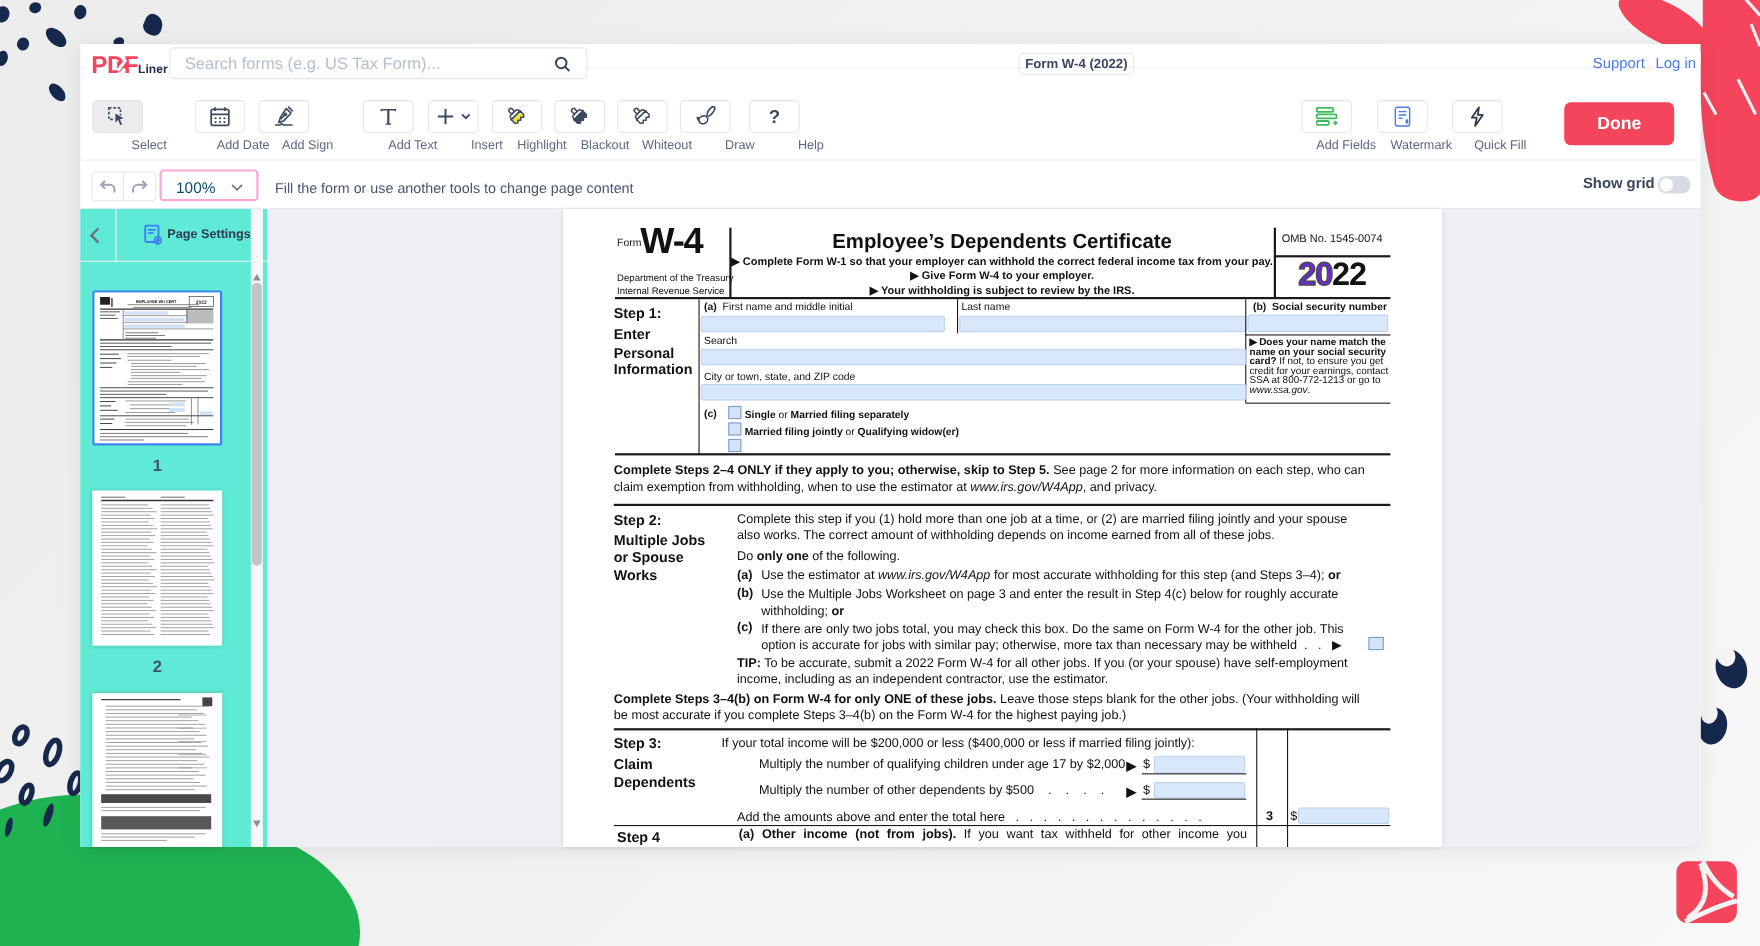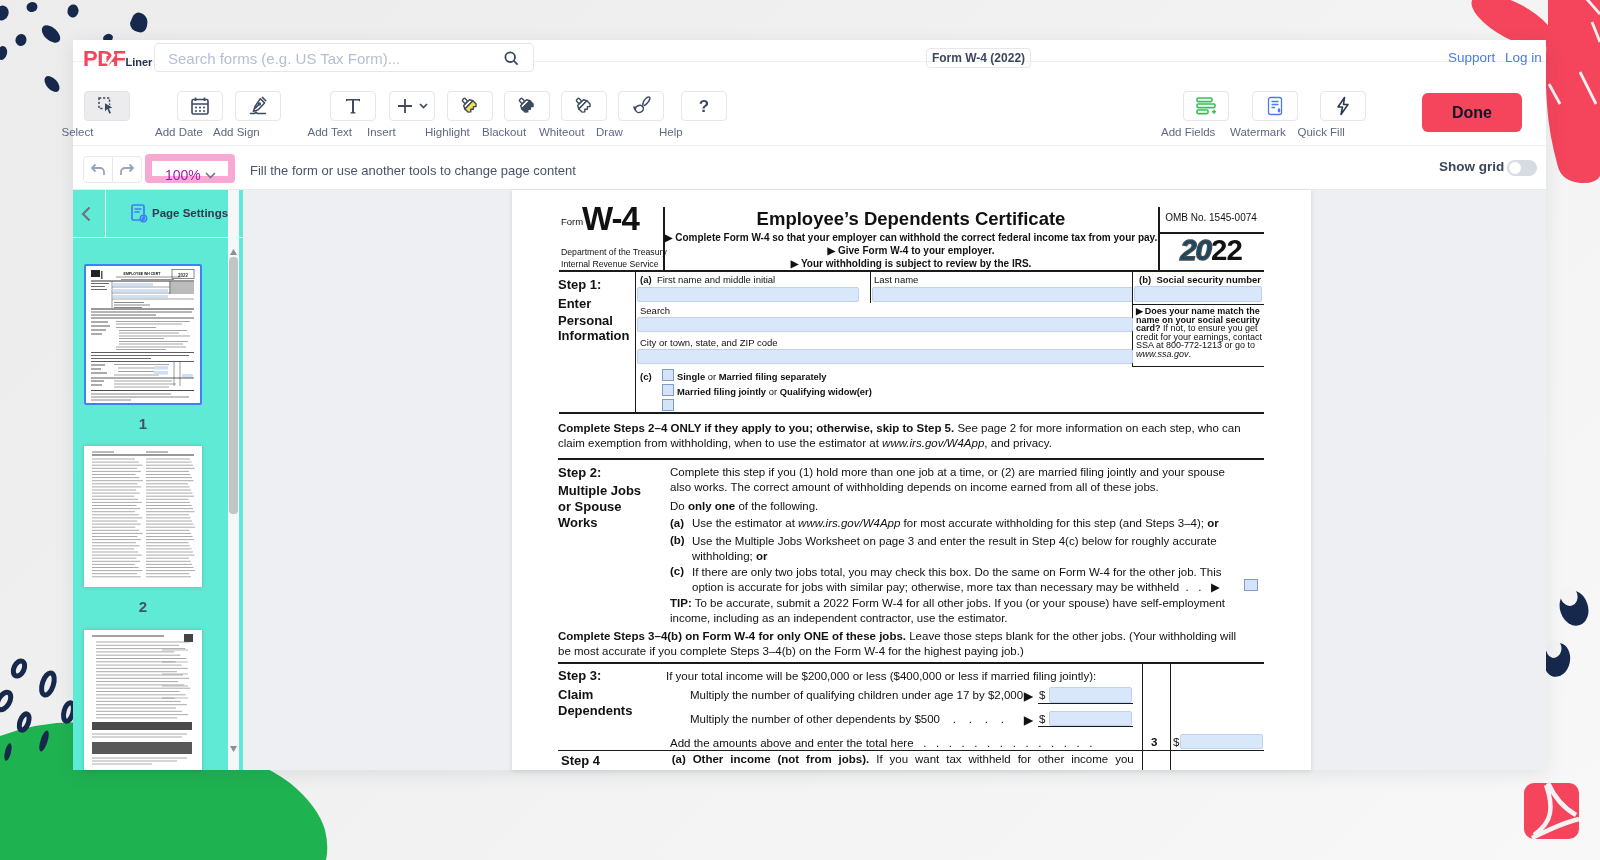--- a/index.html
+++ b/index.html
@@ -19,29 +19,29 @@
             border-radius:4px; background:#fff; }
   .search .ph { position:absolute; left:13px; top:6px; font-size:15px; color:#b3bfd0; }
   .chip { position:absolute; left:853px; top:8px; width:105px; height:20px; border:1px solid #e4e7ec;
           border-radius:4px; font-size:12px; font-weight:bold; color:#3c475f; text-align:center; line-height:18px;}
   .toplink { position:absolute; top:10px; font-size:13.5px; color:#4a7be8; }
   
   .tbar { position:absolute; left:0; top:38px; width:100%; height:68px; border-bottom:1px solid #eef0f3; }
   .tbtn { position:absolute; top:13px; width:46px; height:30px; border:1px solid #e3e6eb; border-radius:4px;
           background:#fff; display:flex; align-items:center; justify-content:center; }
   .tbtn.active { background:#ececee; border-color:#e0e2e6; }
-  .tlabel { position:absolute; top:48px; font-size:11.5px; color:#5d6882; text-align:left; }
+  .tlabel { position:absolute; top:48px; font-size:11.5px; color:#5d6882; text-align:right; }
   .done { position:absolute; left:1349px; top:53px; width:100px; height:39px; background:#f5455c; border-radius:6px;
-          color:#0f172a; font-size:16px; font-weight:bold; text-align:center; line-height:39px; }
+          color:#ffffff; font-size:16px; font-weight:bold; text-align:center; line-height:39px; }
   
   .row3 { position:absolute; left:0; top:106px; width:100%; height:44px; border-bottom:1px solid #e7eaee; }
   .ubtn { position:absolute; top:10px; width:30px; height:27px; border:1px solid #e7e9ed; background:#fff;
           display:flex; align-items:center; justify-content:center; }
-  .zoomdd { position:absolute; left:72px; top:8px; width:90px; height:29px; border:7px solid #f9a8d4; border-radius:4px;
-            font-size:14px; color:#a21caf; }
+  .zoomdd { position:absolute; left:72px; top:8px; width:90px; height:29px; border:2px solid #f9a8d4; border-radius:4px;
+            font-size:14px; color:#0c4a6e; }
   .hinttext { position:absolute; left:177px; top:17px; font-size:13px; color:#49546b; }
   .sgrid { position:absolute; left:1366px; top:13px; font-size:13.5px; font-weight:bold; color:#3a465a; }
   .toggle { position:absolute; left:1434px; top:14px; width:30px; height:16px; background:#d7dbe2; border-radius:8px; }
   .toggle .knob { position:absolute; left:2px; top:2px; width:12px; height:12px; background:#fff; border-radius:50%; }
   
   .sidebar { position:absolute; left:0; top:150px; width:170px; height:580px; background:#5eead4; }
   .sb-hdr { position:absolute; left:0; top:0; width:170px; height:48px; border-bottom:1px solid #edeff2; }
   .sb-back { position:absolute; left:0; top:0; width:33px; height:48px; border-right:1px solid #edeff2; }
   .sb-title { position:absolute; left:79px; top:17px; font-size:11.5px; font-weight:bold; color:#2f3a50; }
   .thumb { position:absolute; left:11px; width:118px; height:141px; background:#fff; }
@@ -509,27 +509,27 @@
         </svg>
     </div>
   </div>
 
   <div class="page" id="page">
       <div class="f" style="left:49px;top:26px;font-size:9.5px">Form</div>
       <div class="f b" style="left:70px;top:10px;font-size:33px;letter-spacing:-1px">W-4</div>
       <div class="line" style="left:151px;top:17px;width:1.5px;height:63.5px"></div>
       <div class="f" style="left:49px;top:57px;font-size:8.7px;line-height:11.5px">Department of the Treasury<br>Internal Revenue Service</div>
       <div class="f b" style="left:152px;top:18px;width:494px;text-align:center;font-size:18.5px">Employee’s Dependents Certificate</div>
-      <div class="f bl" style="left:152px;top:42px;width:494px;text-align:center">▶ Complete Form W-4 so that your employer can withhold the correct federal income tax from your pay.</div>
+      <div class="f bl" style="left:152px;top:42px;width:494px;text-align:center">▶ Complete Form W-1 so that your employer can withhold the correct federal income tax from your pay.</div>
       <div class="f bl" style="left:152px;top:55px;width:494px;text-align:center">▶ Give Form W-4 to your employer.</div>
       <div class="f bl" style="left:152px;top:68px;width:494px;text-align:center">▶ Your withholding is subject to review by the IRS.</div>
       <div class="line" style="left:646px;top:17px;width:1.5px;height:63.5px"></div>
       <div class="f" style="left:646px;top:22px;width:106px;text-align:center;font-size:10px">OMB No. 1545-0074</div>
       <div class="line" style="left:646px;top:42px;width:106px;height:1.5px"></div>
-      <div class="f" style="left:646px;top:43px;width:106px;text-align:center;font-size:29.5px;font-weight:bold;letter-spacing:-1px"><span style="color:#0c4a6e;font-style:italic;-webkit-text-stroke:1.4px #4a4a4a;">20</span><span>22</span></div>
+      <div class="f" style="left:646px;top:43px;width:106px;text-align:center;font-size:29.5px;font-weight:bold;letter-spacing:-1px"><span style="color:#6d28d9;-webkit-text-stroke:1.4px #4a4a4a;">20</span><span>22</span></div>
       <div class="line" style="left:47px;top:80px;width:705px;height:2px"></div>
       <div class="f b" style="left:46px;top:87px;font-size:13px">Step 1:</div>
       <div class="f b" style="left:46px;top:106px;font-size:13px">Enter</div>
       <div class="f b" style="left:46px;top:123px;font-size:13px">Personal</div>
       <div class="f b" style="left:46px;top:138px;font-size:13px">Information</div>
       <div class="line" style="left:122.5px;top:82px;width:1px;height:141px"></div>
       <div class="f t10" style="left:128px;top:84px"><span class="b">(a)</span>&nbsp;&nbsp;First name and middle initial</div>
       <div class="f t10" style="left:362px;top:84px">Last name</div>
       <div class="line" style="left:357.5px;top:82px;width:1px;height:31px"></div>
       <div class="inp" style="left:125px;top:97px;width:222px;height:15px"></div>
@@ -565,21 +565,21 @@
       <div class="f t11" style="left:180px;top:344px;width:548px;line-height:15px">Use the Multiple Jobs Worksheet on page 3 and enter the result in Step 4(c) below for roughly accurate withholding; <span class="b">or</span></div>
       <div class="f t11" style="left:158px;top:375px"><span class="b">(c)</span></div>
       <div class="f t11" style="left:180px;top:375px;width:548px;line-height:15px">If there are only two jobs total, you may check this box. Do the same on Form W-4 for the other job. This option is accurate for jobs with similar pay; otherwise, more tax than necessary may be withheld&nbsp;&nbsp;.&nbsp;&nbsp;&nbsp;.&nbsp;&nbsp;&nbsp;▶</div>
       <div class="cb" style="left:732px;top:389px;width:14px;height:12px"></div>
       <div class="f t11" style="left:158px;top:406px;width:562px;line-height:15px"><span class="b">TIP:</span> To be accurate, submit a 2022 Form W-4 for all other jobs. If you (or your spouse) have self-employment income, including as an independent contractor, use the estimator.</div>
       <div class="f t11" style="left:46px;top:439px;width:708px;line-height:15px"><span class="b">Complete Steps 3–4(b) on Form W-4 for only ONE of these jobs.</span> Leave those steps blank for the other jobs. (Your withholding will<br>be most accurate if you complete Steps 3–4(b) on the Form W-4 for the highest paying job.)</div>
       <div class="line" style="left:46px;top:472px;width:706px;height:1.5px"></div>
       <div class="f b" style="left:46px;top:478px;font-size:13px">Step 3:</div>
       <div class="f b" style="left:46px;top:497px;font-size:13px">Claim</div>
       <div class="f b" style="left:46px;top:513px;font-size:13px">Dependents</div>
-      <div class="f t11" style="left:154px;top:480px">If your total income will be $200,000 or less ($400,000 or less if married filing jointly):</div>
+      <div class="f t11" style="left:144px;top:480px">If your total income will be $200,000 or less ($400,000 or less if married filing jointly):</div>
       <div class="f t11" style="left:178px;top:499px">Multiply the number of qualifying children under age 17 by $2,000</div>
       <div class="f t11 b" style="left:512px;top:499px">▶</div>
       <div class="f t11" style="left:527px;top:499px">$</div>
       <div class="inp" style="left:536.5px;top:497px;width:83px;height:15.5px"></div>
       <div class="line" style="left:525.5px;top:512.5px;width:95.5px;height:1px"></div>
       <div class="f t11" style="left:178px;top:523px">Multiply the number of other dependents by $500&nbsp;&nbsp;&nbsp;&nbsp;.&nbsp;&nbsp;&nbsp;&nbsp;.&nbsp;&nbsp;&nbsp;&nbsp;.&nbsp;&nbsp;&nbsp;&nbsp;.</div>
       <div class="f t11 b" style="left:512px;top:523px">▶</div>
       <div class="f t11" style="left:527px;top:523px">$</div>
       <div class="inp" style="left:536.5px;top:520.5px;width:83px;height:15px"></div>
       <div class="line" style="left:525.5px;top:535.5px;width:95.5px;height:1px"></div>

